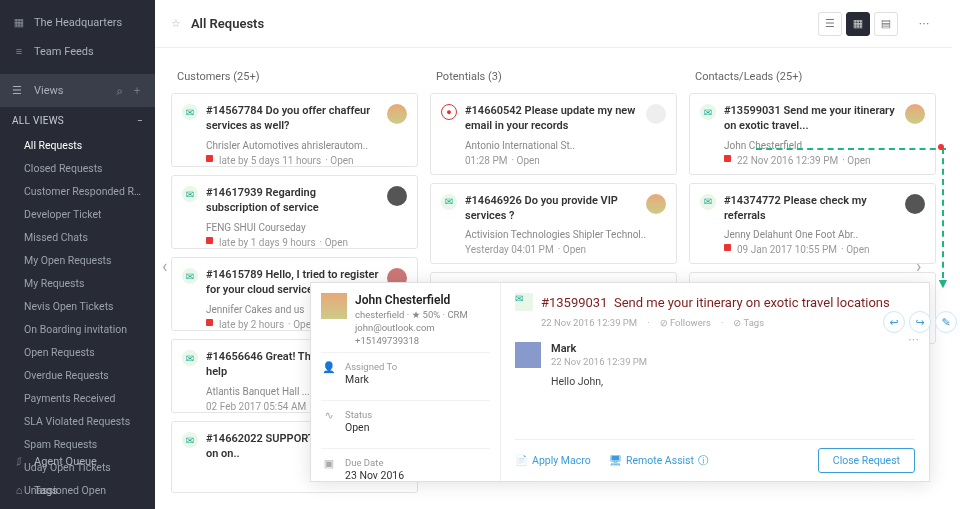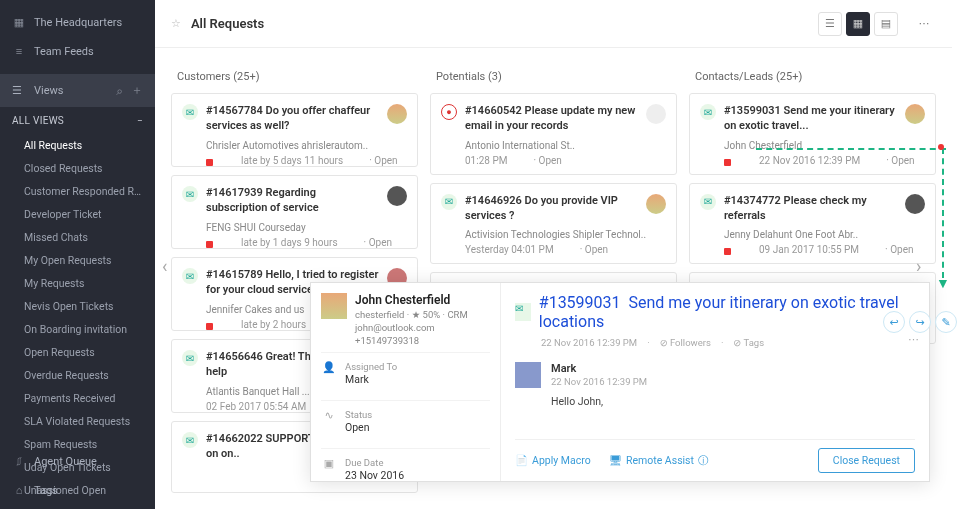--- a/index.html
+++ b/index.html
@@ -33,21 +33,21 @@
 .ci.env{background:#e8f7e8;color:#2a9;font-size:10px}
 .ci.new{background:#fff;border:1px solid #d33;color:#d33;font-size:9px}
 .card .title{font-size:11px;font-weight:600;line-height:1.35;flex:1;overflow:hidden;display:-webkit-box;-webkit-line-clamp:2;-webkit-box-orient:vertical}
 .card .av{width:20px;height:20px;border-radius:50%;background:#ddd;flex-shrink:0}
 .av.p1{background:linear-gradient(#e8a878,#cc8)}
 .av.p2{background:#555}
 .av.p3{background:#c77}
 .av.p4{background:#89c}
 .av.gray{background:#eee}
 .card .meta{margin-top:6px;font-size:10px;color:#888;padding-left:24px;white-space:nowrap;overflow:hidden;text-overflow:ellipsis}
-.card .foot{margin-top:4px;font-size:10px;color:#999;padding-left:24px;display:flex;gap:26px;align-items:flex-end}
+.card .foot{margin-top:4px;font-size:10px;color:#999;padding-left:24px;display:flex;gap:4px;align-items:flex-start}
 .foot .hot{width:7px;height:7px;background:#e33;border-radius:1px;display:inline-block;margin-right:2px}
 .nav-arr{position:absolute;top:50%;width:20px;height:20px;color:#aaa;font-size:18px;cursor:pointer;z-index:2}
 .nav-l{left:162px}
 .nav-r{right:24px}
 .red-dot{width:6px;height:6px;background:#e33;border-radius:50%;position:absolute;right:16px;top:144px;z-index:3}
 .dash-path{position:absolute;border:2px dashed #1db584;z-index:1}
 .dash-h{top:148px;left:756px;width:190px;border-bottom:none;border-left:none;border-right:none}
 .dash-v{top:148px;left:942px;height:130px;border-top:none;border-left:none;border-bottom:none}
 .arrow-down{position:absolute;left:936px;top:275px;color:#1db584;font-size:14px;z-index:1}
 .panel{position:absolute;left:310px;right:30px;top:282px;height:200px;background:#fff;border:1px solid #e0e0e0;box-shadow:0 2px 18px rgba(0,0,0,.12);display:flex;z-index:5}
@@ -57,21 +57,21 @@
 .pl-name{font-weight:600;font-size:12px;color:#222}
 .pl-sub{font-size:9.5px;color:#888;margin-top:2px}
 .pl-row{display:flex;gap:8px;align-items:flex-start;padding:8px 0;border-top:1px solid #f2f2f2;margin-top:6px}
 .pl-row:first-of-type{border-top:none;margin-top:8px}
 .pl-row .ric{width:16px;color:#aaa;font-size:11px;text-align:center}
 .pl-row .rlbl{font-size:9.5px;color:#999}
 .pl-row .rval{font-size:10.5px;color:#333;margin-top:1px}
 .panel-r{flex:1;display:flex;flex-direction:column;padding:10px 14px;position:relative}
 .pr-h{display:flex;gap:8px;align-items:center;padding-bottom:6px}
 .pr-h .ci{width:18px;height:18px}
-.pr-title{font-size:16px;color:#1d4ed8}
+.pr-title{font-size:13px;color:#7f1d1d}
 .pr-sub{font-size:9.5px;color:#aaa;padding-left:26px;display:flex;gap:10px}
 .pr-actions{position:absolute;right:-28px;top:28px;display:flex;flex-direction:row;gap:4px}
 .pact{width:22px;height:22px;border:1px solid #cde8f5;border-radius:50%;display:flex;align-items:center;justify-content:center;color:#3a9cd8;font-size:11px;background:#fff;cursor:pointer}
 .msg{display:flex;gap:10px;margin-top:14px}
 .msg .av{width:26px;height:26px}
 .msg-body{flex:1}
 .msg-from{font-size:11px;font-weight:600}
 .msg-time{font-size:9.5px;color:#aaa}
 .msg-text{font-size:10.5px;color:#444;margin-top:6px;line-height:1.5}
 .pr-dots{position:absolute;right:10px;top:50px;color:#aaa;cursor:pointer}

